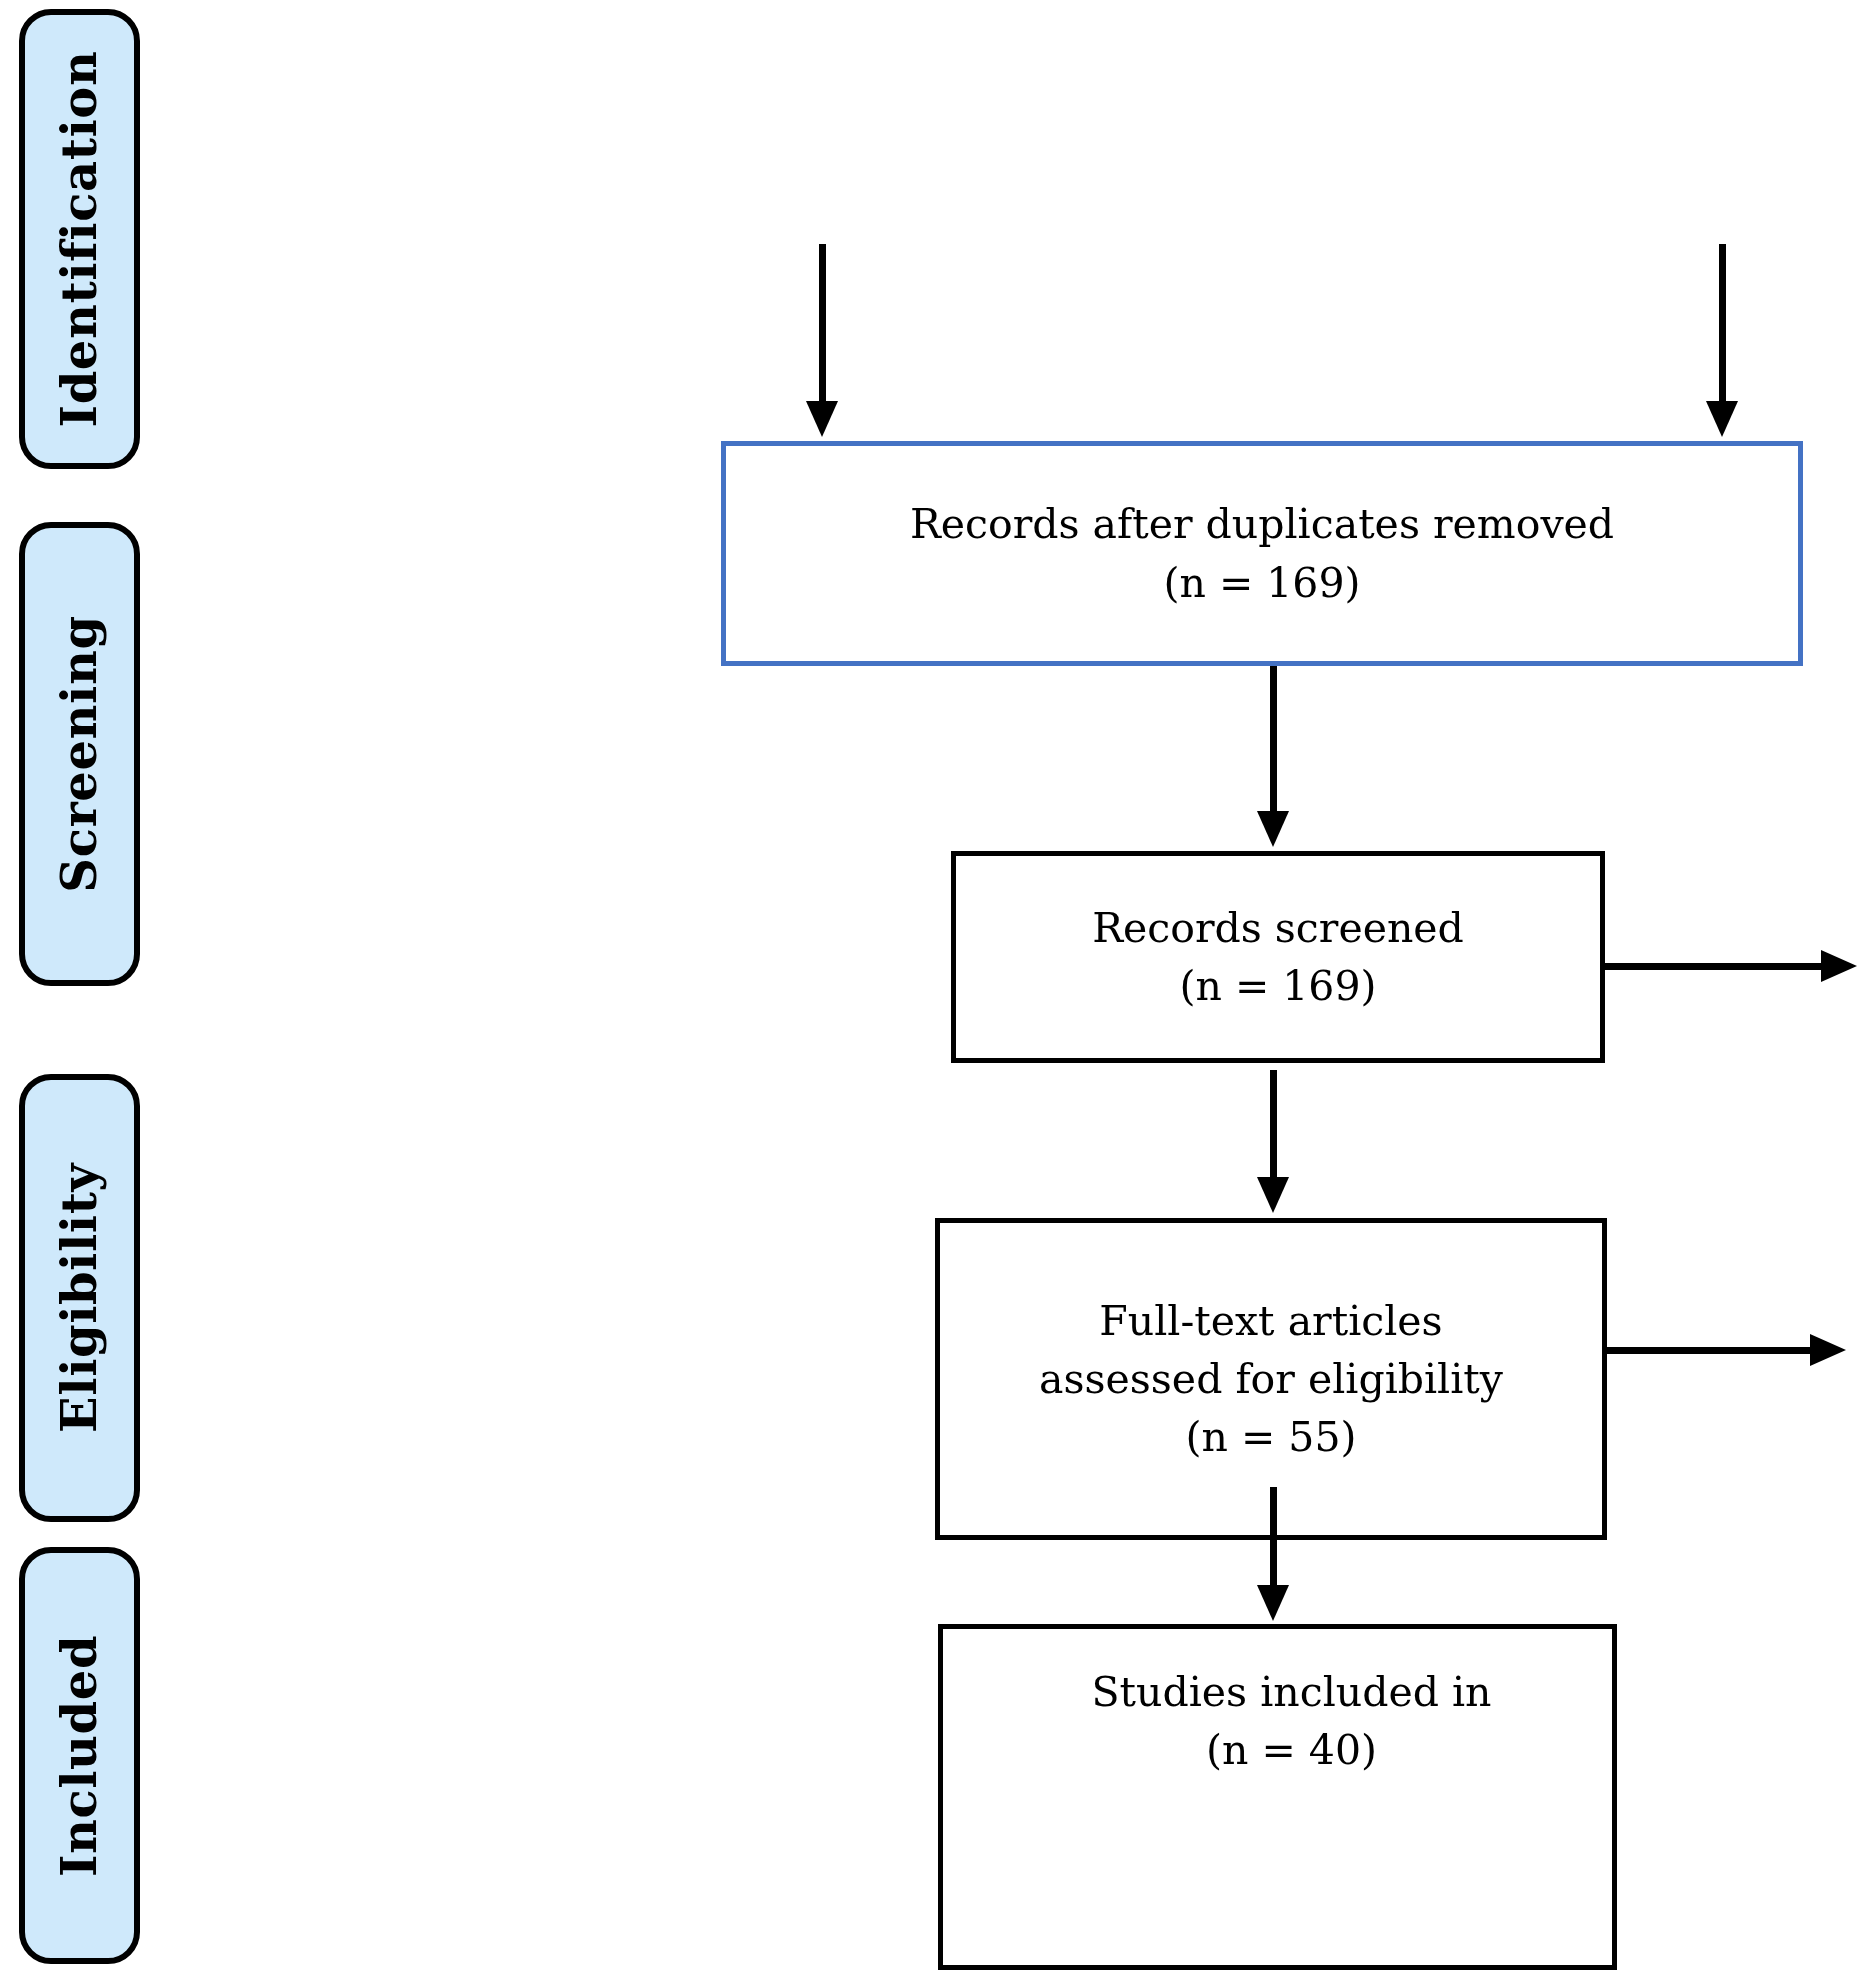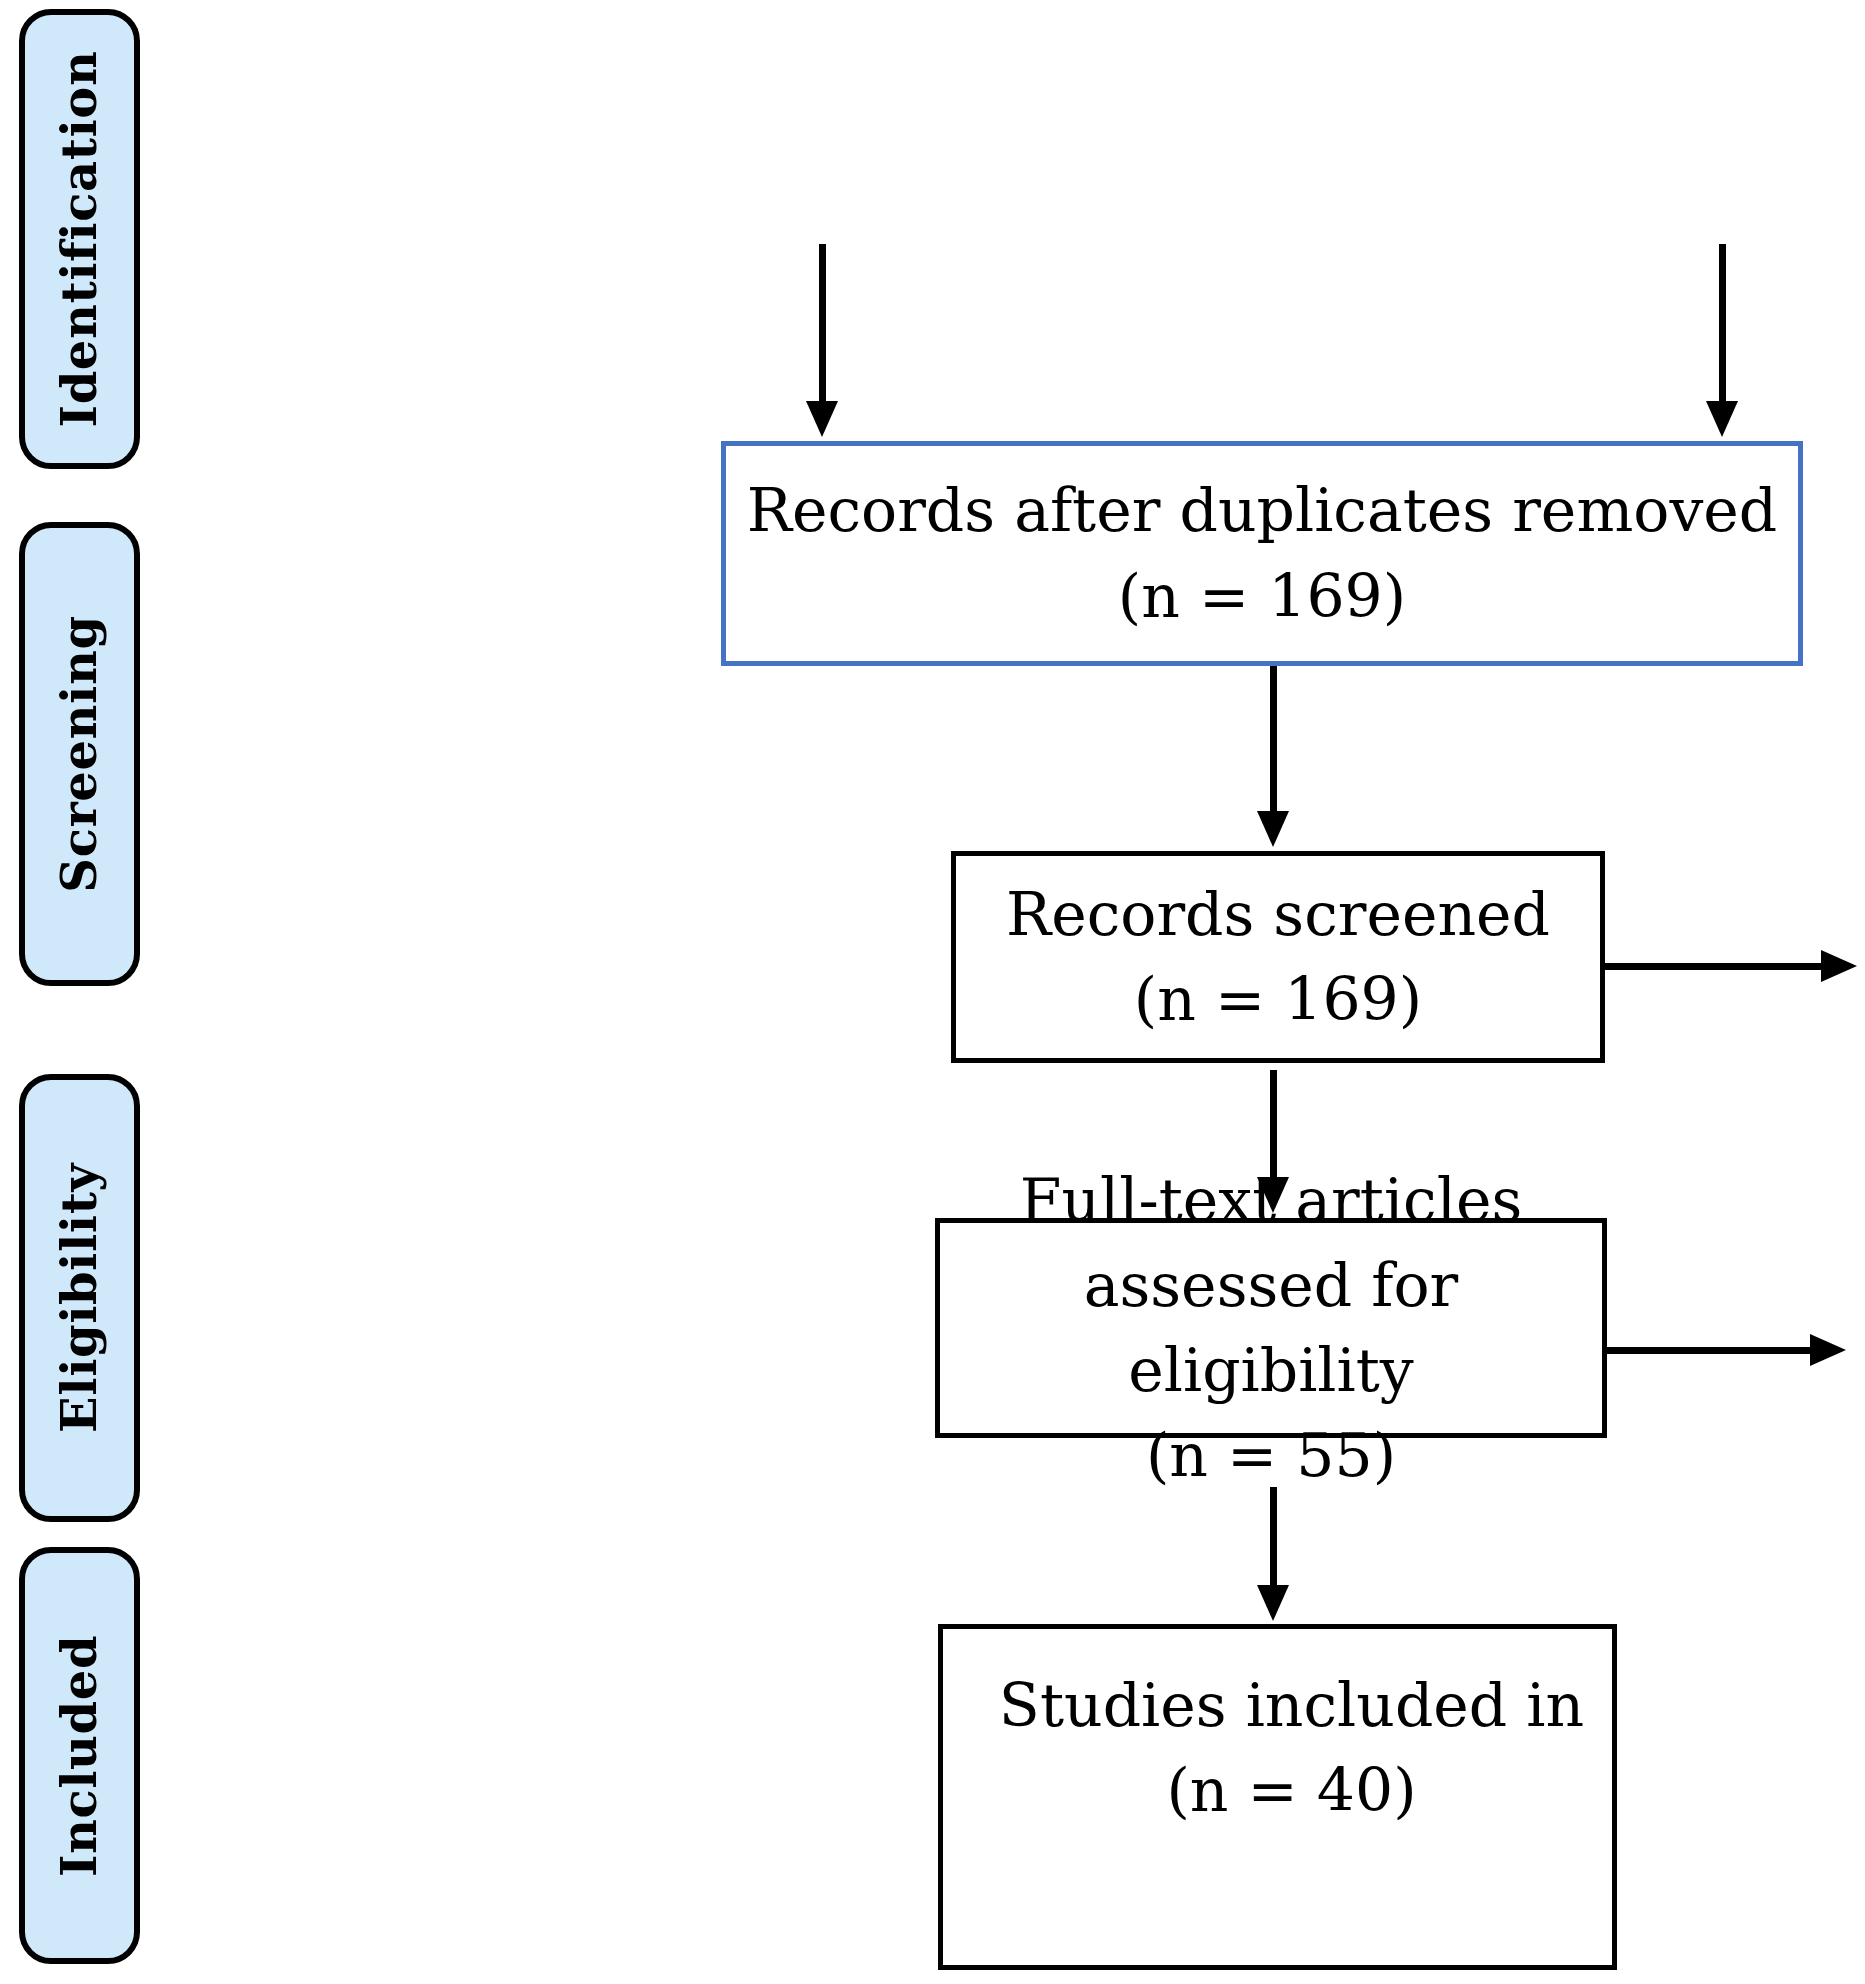--- a/index.html
+++ b/index.html
@@ -52,29 +52,29 @@
   .fbox {
     position: absolute;
     background: #ffffff;
     border: 5px solid #000000;
     box-sizing: border-box;
     display: flex;
     flex-direction: column;
     align-items: center;
     justify-content: center;
     text-align: center;
-    font-size: 60px;
+    font-size: 41px;
     line-height: 1.42;
   }
   #box-duplicates {
     left: 721px; top: 441px; width: 1082px; height: 225px;
     border-color: #4472C4;
   }
   #box-screened  { left: 951px; top: 851px; width: 654px; height: 212px; }
-  #box-fulltext  { left: 935px; top: 1218px; width: 672px; height: 220px; }
+  #box-fulltext  { left: 935px; top: 1218px; width: 672px; height: 322px; }
   #box-included  {
     left: 938px; top: 1624px; width: 679px; height: 346px;
     justify-content: flex-start;
     padding-top: 34px;
     padding-left: 28px;
   }
   .fbox .line { display: block; }
 
   
   .vshaft { position: absolute; width: 7.4px;  background: #000000; }

